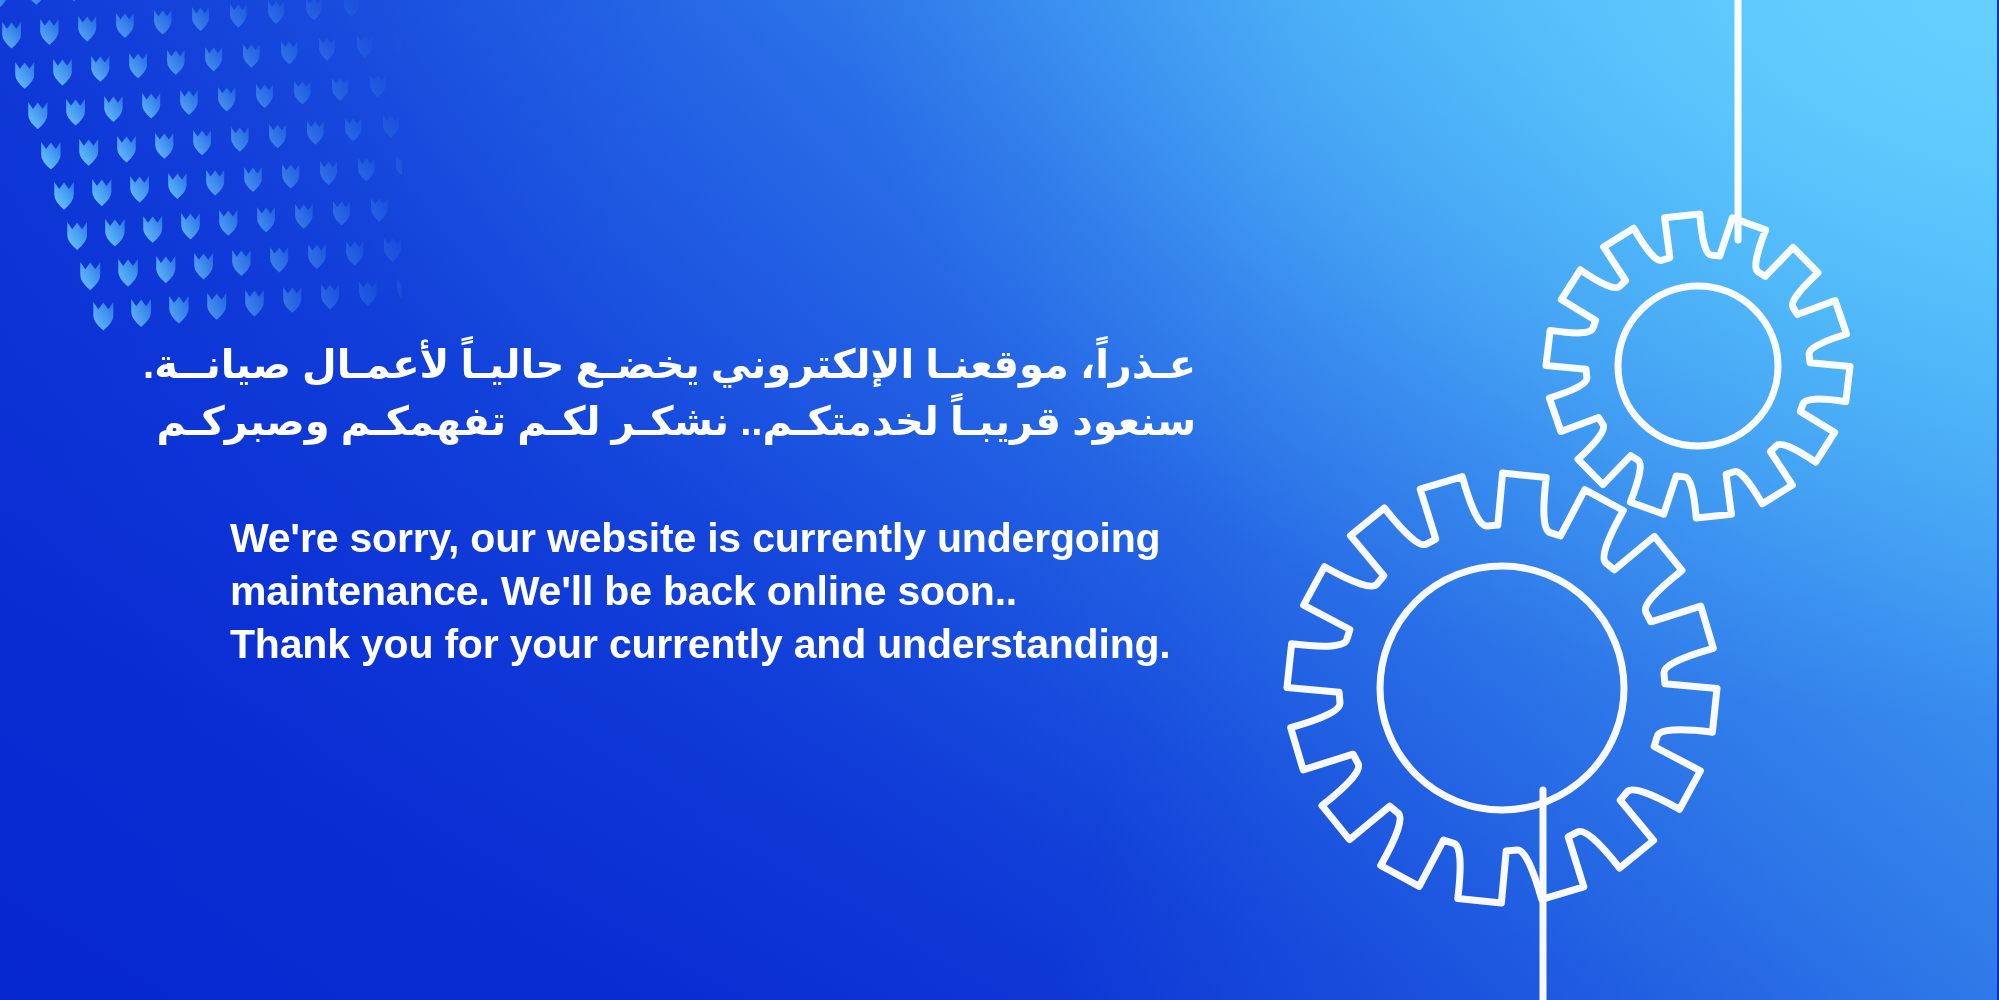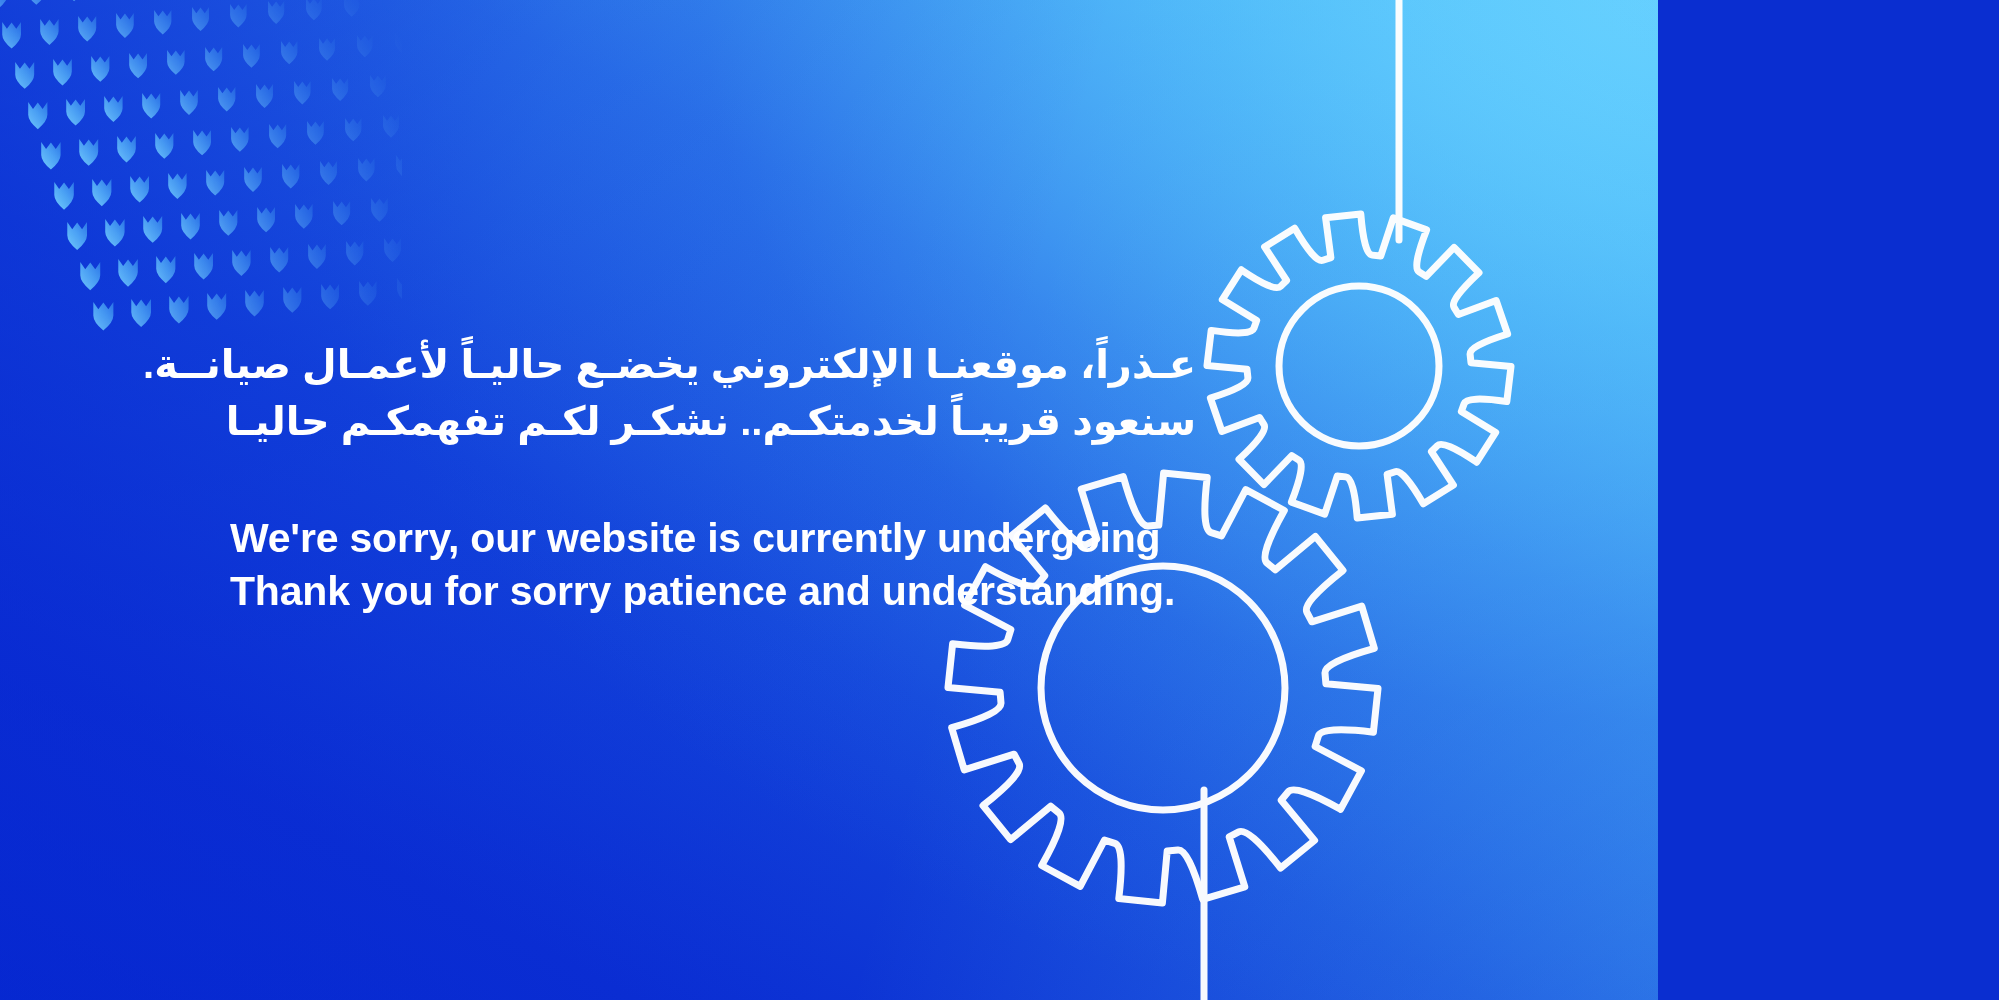--- a/index.html
+++ b/index.html
@@ -3,21 +3,21 @@
 <meta charset="utf-8">
 <title>Maintenance</title>
 <style>
   html, body {
     margin: 0;
     padding: 0;
     background: #0a2ed0;
   }
   #page {
     position: relative;
-    width: 1658px;
+    width: 1997px;
     height: 1000px;
     overflow: hidden;
     font-family: "Liberation Sans", "DejaVu Sans", sans-serif;
     background: #8b5cf6;
   }
   
   .bg-gradient {
     position: absolute;
     inset: 0;
     background:
@@ -212,23 +212,24 @@
         </g>
       <circle cx="1700" cy="366" r="80"></circle>
       <circle cx="1504" cy="688" r="122"></circle>
     </g>
   </svg>
 
   <div class="copy">
 
     <div class="ar-block" dir="rtl">
       <span class="ar-line">عـذراً، موقعنـا الإلكتروني يخضـع حاليـاً لأعمـال صيانــة.</span>
-      <span class="ar-line">سنعود قريبـاً لخدمتكـم.. نشكـر لكـم تفهمكـم حاليـا</span>
+      <span class="ar-line">سنعود قريبـاً لخدمتكـم.. نشكـر لكـم تفهمكـم وصبركـم</span>
     </div>
 
     <div class="en-block" dir="ltr">
       <span class="en-line">We're sorry, our website is currently undergoing</span>
-      <span class="en-line">Thank you for sorry patience and understanding.</span>
+      <span class="en-line">maintenance. We'll be back online soon..</span>
+      <span class="en-line">Thank you for your currently and understanding.</span>
     </div>
 
   </div>
 
 </div>
 
 </body></html>

